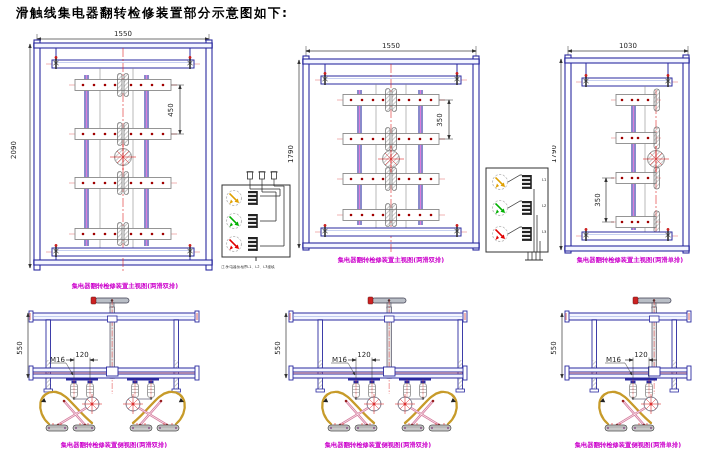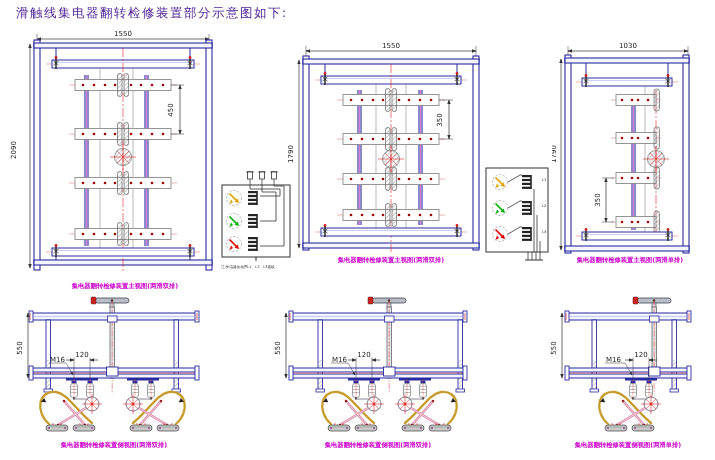--- a/index.html
+++ b/index.html
@@ -1,18 +1,18 @@
 <!DOCTYPE html>
 <html><head>
 <meta charset="utf-8">
 <style>
   html,body{margin:0;padding:0;background:#ffffff;}
   #canvas{position:relative;width:715px;height:460px;background:#ffffff;overflow:hidden;
           font-family:"DejaVu Sans","Liberation Sans",sans-serif;}
-  #title{position:absolute;left:16px;top:5px;font-size:12.5px;font-weight:normal;color:#4c1d95;
+  #title{position:absolute;left:16px;top:5px;font-size:12.5px;font-weight:bold;color:#000000;
          letter-spacing:1.5px;}
   .dwg{position:absolute;}
   svg text{font-family:"DejaVu Sans","Liberation Sans",sans-serif;}
   .dim{font-size:7px;fill:#222;}
   .cap{font-size:6.3px;font-weight:bold;fill:#cc00cc;}
   .note{font-size:3.6px;fill:#333;}
   .phl{font-size:3.8px;fill:#333;}
 </style>
 </head>
 <body>

